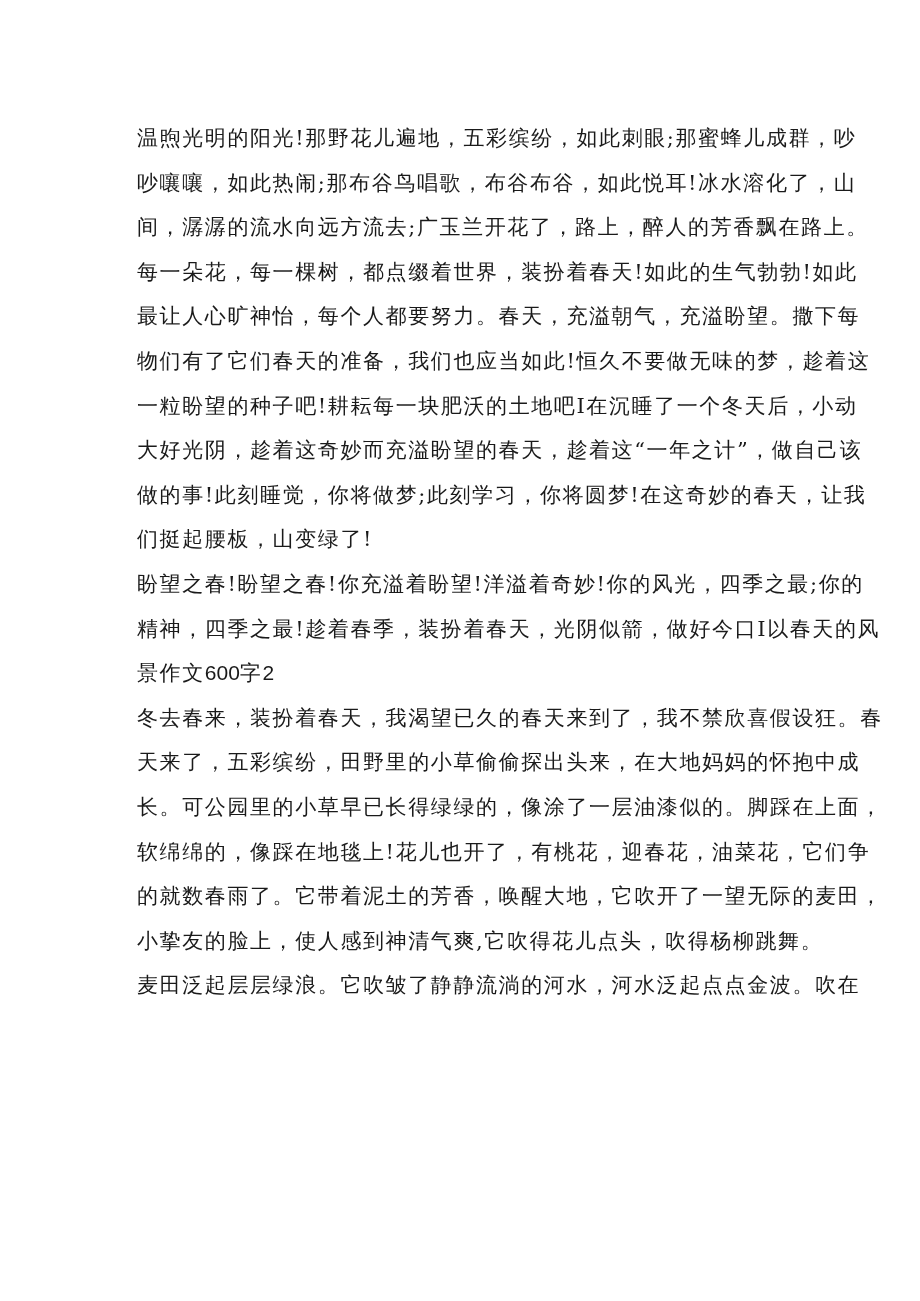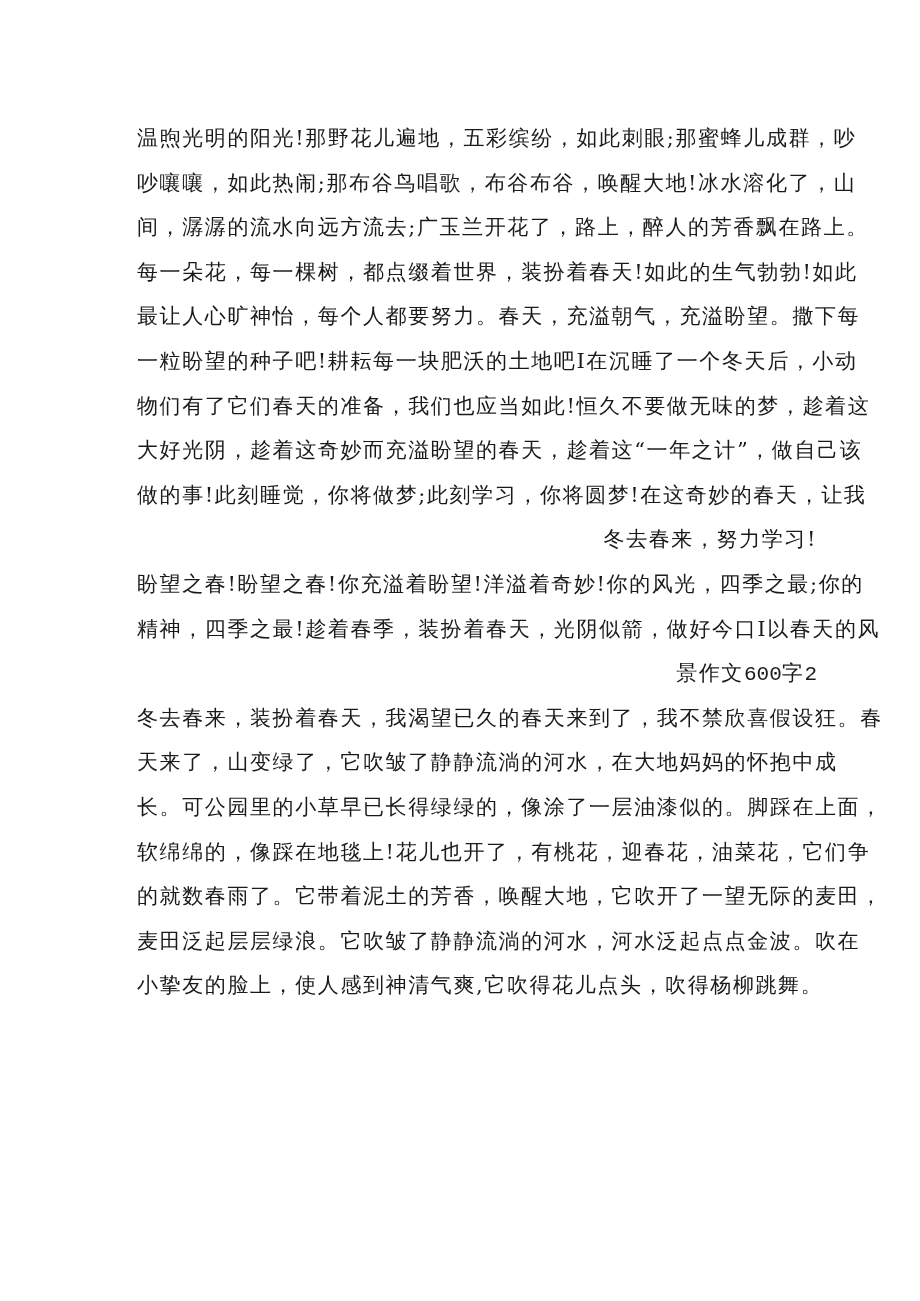--- a/index.html
+++ b/index.html
@@ -11,53 +11,52 @@
       width: 920px;
       height: 1301px;
       position: relative;
       overflow: hidden;
     }
     .page {
       position: absolute;
       left: 137px;
       top: 116px;
       width: 680px;
-      text-align: right;
     }
     .line {
       font-family: "DejaVu Serif", "Liberation Serif", serif;
       font-size: 21px;
       line-height: 44.6px;
       height: 44.6px;
       color: #1a1a1a;
       white-space: nowrap;
       letter-spacing: 1.6px;
     }
     .line .latin {
-      font-family: Liberation Mono, monospace;
+      font-family: Liberation Sans, sans-serif;
       letter-spacing: 0;
     }
   </style>
 </head>
 <body>
 
 <div class="page">
   <div class="line">温煦光明的阳光!那野花儿遍地，五彩缤纷，如此刺眼;那蜜蜂儿成群，吵</div>
-  <div class="line">吵嚷嚷，如此热闹;那布谷鸟唱歌，布谷布谷，唤醒大地!冰水溶化了，山</div>
+  <div class="line">吵嚷嚷，如此热闹;那布谷鸟唱歌，布谷布谷，如此悦耳!冰水溶化了，山</div>
   <div class="line">间，潺潺的流水向远方流去;广玉兰开花了，路上，醉人的芳香飘在路上。</div>
   <div class="line">每一朵花，每一棵树，都点缀着世界，装扮着春天!如此的生气勃勃!如此</div>
   <div class="line">最让人心旷神怡，每个人都要努力。春天，充溢朝气，充溢盼望。撒下每</div>
+  <div class="line">物们有了它们春天的准备，我们也应当如此!恒久不要做无味的梦，趁着这</div>
   <div class="line">一粒盼望的种子吧!耕耘每一块肥沃的土地吧I在沉睡了一个冬天后，小动</div>
-  <div class="line">物们有了它们春天的准备，我们也应当如此!恒久不要做无味的梦，趁着这</div>
   <div class="line">大好光阴，趁着这奇妙而充溢盼望的春天，趁着这“一年之计”，做自己该</div>
   <div class="line">做的事!此刻睡觉，你将做梦;此刻学习，你将圆梦!在这奇妙的春天，让我</div>
-  <div class="line">冬去春来，努力学习!</div>
+  <div class="line">们挺起腰板，山变绿了!</div>
   <div class="line">盼望之春!盼望之春!你充溢着盼望!洋溢着奇妙!你的风光，四季之最;你的</div>
   <div class="line">精神，四季之最!趁着春季，装扮着春天，光阴似箭，做好今口I以春天的风</div>
   <div class="line"><span>景作文</span><span class="latin">600</span><span>字</span><span class="latin">2</span></div>
   <div class="line">冬去春来，装扮着春天，我渴望已久的春天来到了，我不禁欣喜假设狂。春</div>
-  <div class="line">天来了，山变绿了，它吹皱了静静流淌的河水，在大地妈妈的怀抱中成</div>
+  <div class="line">天来了，五彩缤纷，田野里的小草偷偷探出头来，在大地妈妈的怀抱中成</div>
   <div class="line">长。可公园里的小草早已长得绿绿的，像涂了一层油漆似的。脚踩在上面，</div>
   <div class="line">软绵绵的，像踩在地毯上!花儿也开了，有桃花，迎春花，油菜花，它们争</div>
   <div class="line">的就数春雨了。它带着泥土的芳香，唤醒大地，它吹开了一望无际的麦田，</div>
+  <div class="line">小挚友的脸上，使人感到神清气爽,它吹得花儿点头，吹得杨柳跳舞。</div>
   <div class="line">麦田泛起层层绿浪。它吹皱了静静流淌的河水，河水泛起点点金波。吹在</div>
-  <div class="line">小挚友的脸上，使人感到神清气爽,它吹得花儿点头，吹得杨柳跳舞。</div>
 </div>
 
 </body></html>

